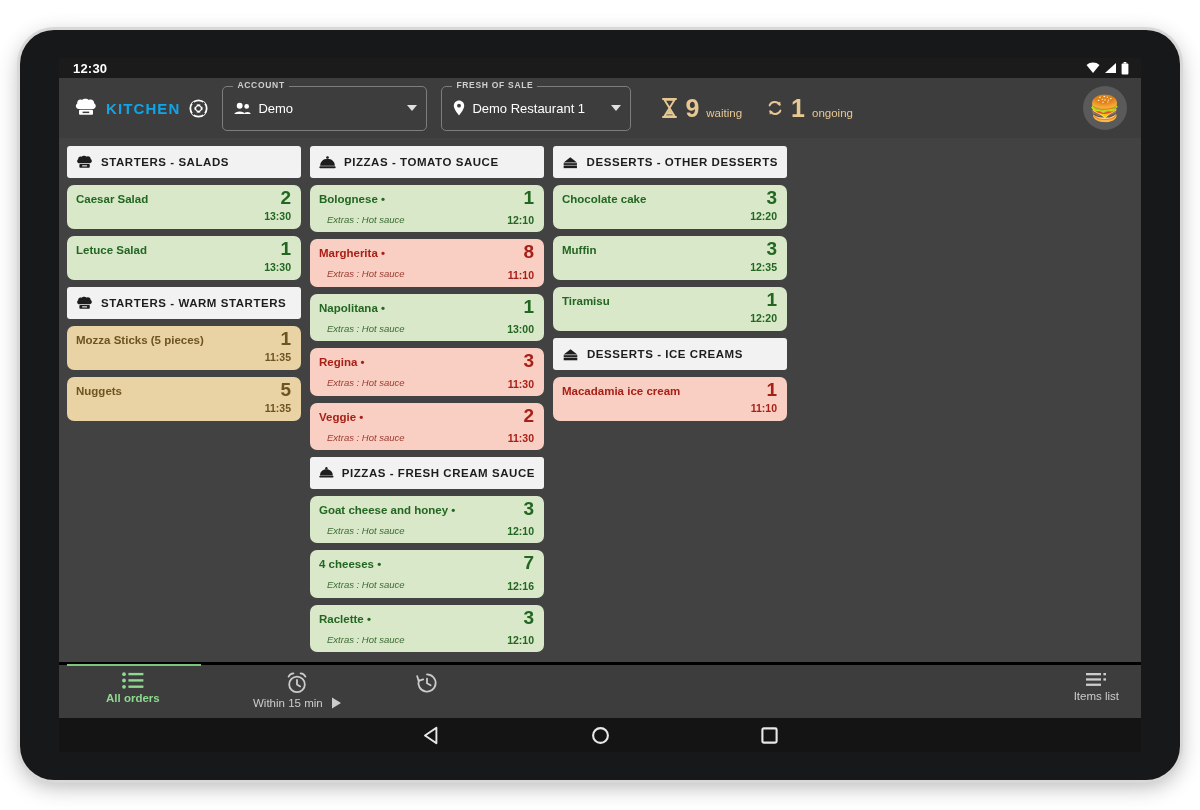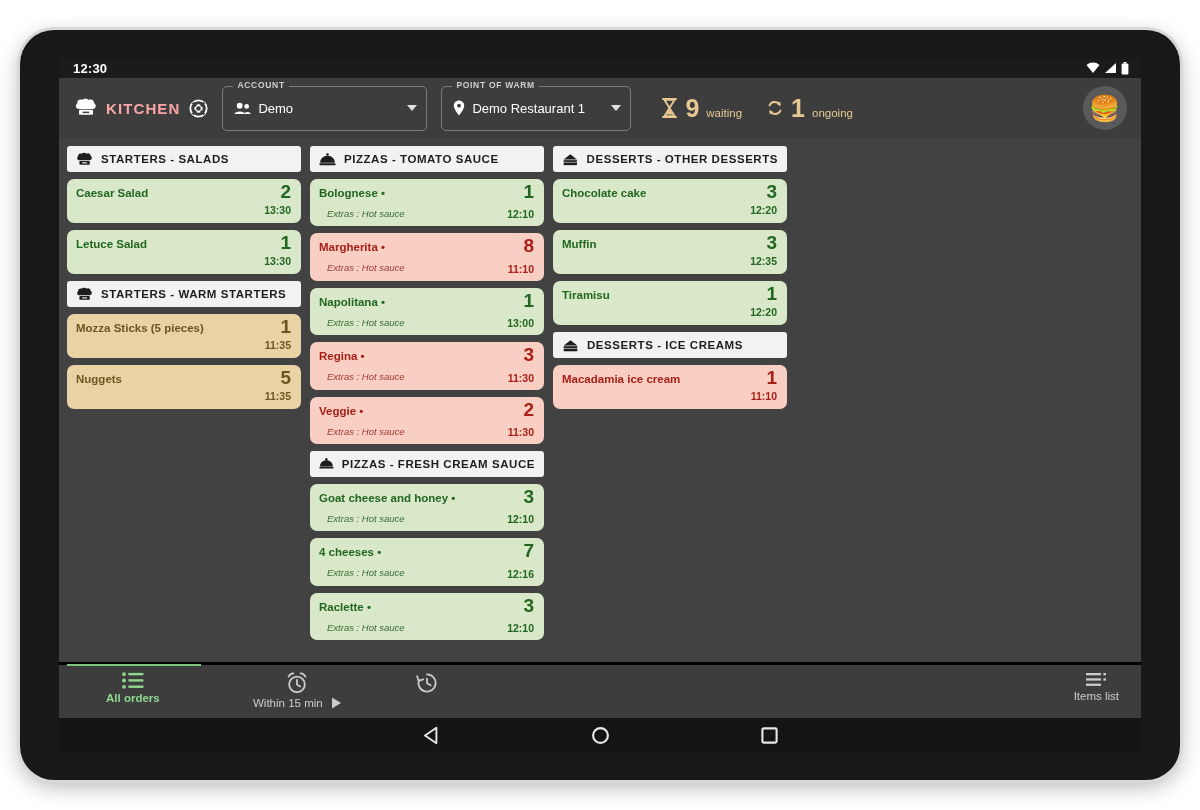--- a/index.html
+++ b/index.html
@@ -45,21 +45,21 @@
   #app-header {
     height: 60px;
     background: #3d3d3d;
     display: flex; align-items: center;
     padding: 0 14px 0 16px;
     gap: 14px;
     position: relative;
   }
   .brand { display: flex; align-items: center; gap: 9px; }
   .brand .title {
-    color: #fca5a5; font-size: 15px; font-weight: bold;
+    color: #0ea5e9; font-size: 15px; font-weight: bold;
     letter-spacing: 1.1px;
   }
 
   
   .select-box {
     position: relative;
     height: 45px;
     border: 1px solid #7d7d7d;
     border-radius: 5px;
     display: flex; align-items: center;
@@ -115,21 +115,21 @@
     padding: 8px 8px 0 8px;
     display: flex;
     gap: 9px;
     align-items: flex-start;
   }
   .column { width: 234px; display: flex; flex-direction: column; gap: 7px; }
 
   .section-head {
     background: #f2f2f2;
     border-radius: 3px;
-    height: 26px;
+    height: 32px;
     display: flex; align-items: center;
     gap: 8px;
     padding: 0 9px;
   }
   .section-head .name {
     color: #1d1d1d;
     font-size: 11.5px;
     font-weight: bold;
     letter-spacing: .55px;
     white-space: nowrap;
@@ -250,21 +250,21 @@
           <circle cx="6" cy="3.6" r="3.1" fill="#ffffff"></circle>
           <circle cx="13.4" cy="4.3" r="2.5" fill="#ffffff"></circle>
           <path d="M0.4 12.4 C0.9 8.6 11.1 8.6 11.6 12.4 Z" fill="#ffffff"></path>
           <path d="M10.6 12.4 C11 9.6 17.3 9.3 17.7 12.4 Z" fill="#ffffff"></path>
         </svg>
         <span class="value">Demo</span>
         <span class="caret"></span>
       </div>
 
       <div class="select-box pos">
-        <span class="legend">POINT OF WARM</span>
+        <span class="legend">FRESH OF SALE</span>
         <svg width="12" height="16" viewBox="0 0 12 16">
           <path d="M6 0.6 C9 0.6 11.2 2.9 11.2 5.8 C11.2 9.6 6 15.4 6 15.4 C6 15.4 0.8 9.6 0.8 5.8 C0.8 2.9 3 0.6 6 0.6 Z" fill="#ffffff"></path>
           <circle cx="6" cy="5.7" r="1.9" fill="#3d3d3d"></circle>
         </svg>
         <span class="value">Demo Restaurant 1</span>
         <span class="caret"></span>
       </div>
 
       <div class="counters">
         <div class="counter">

